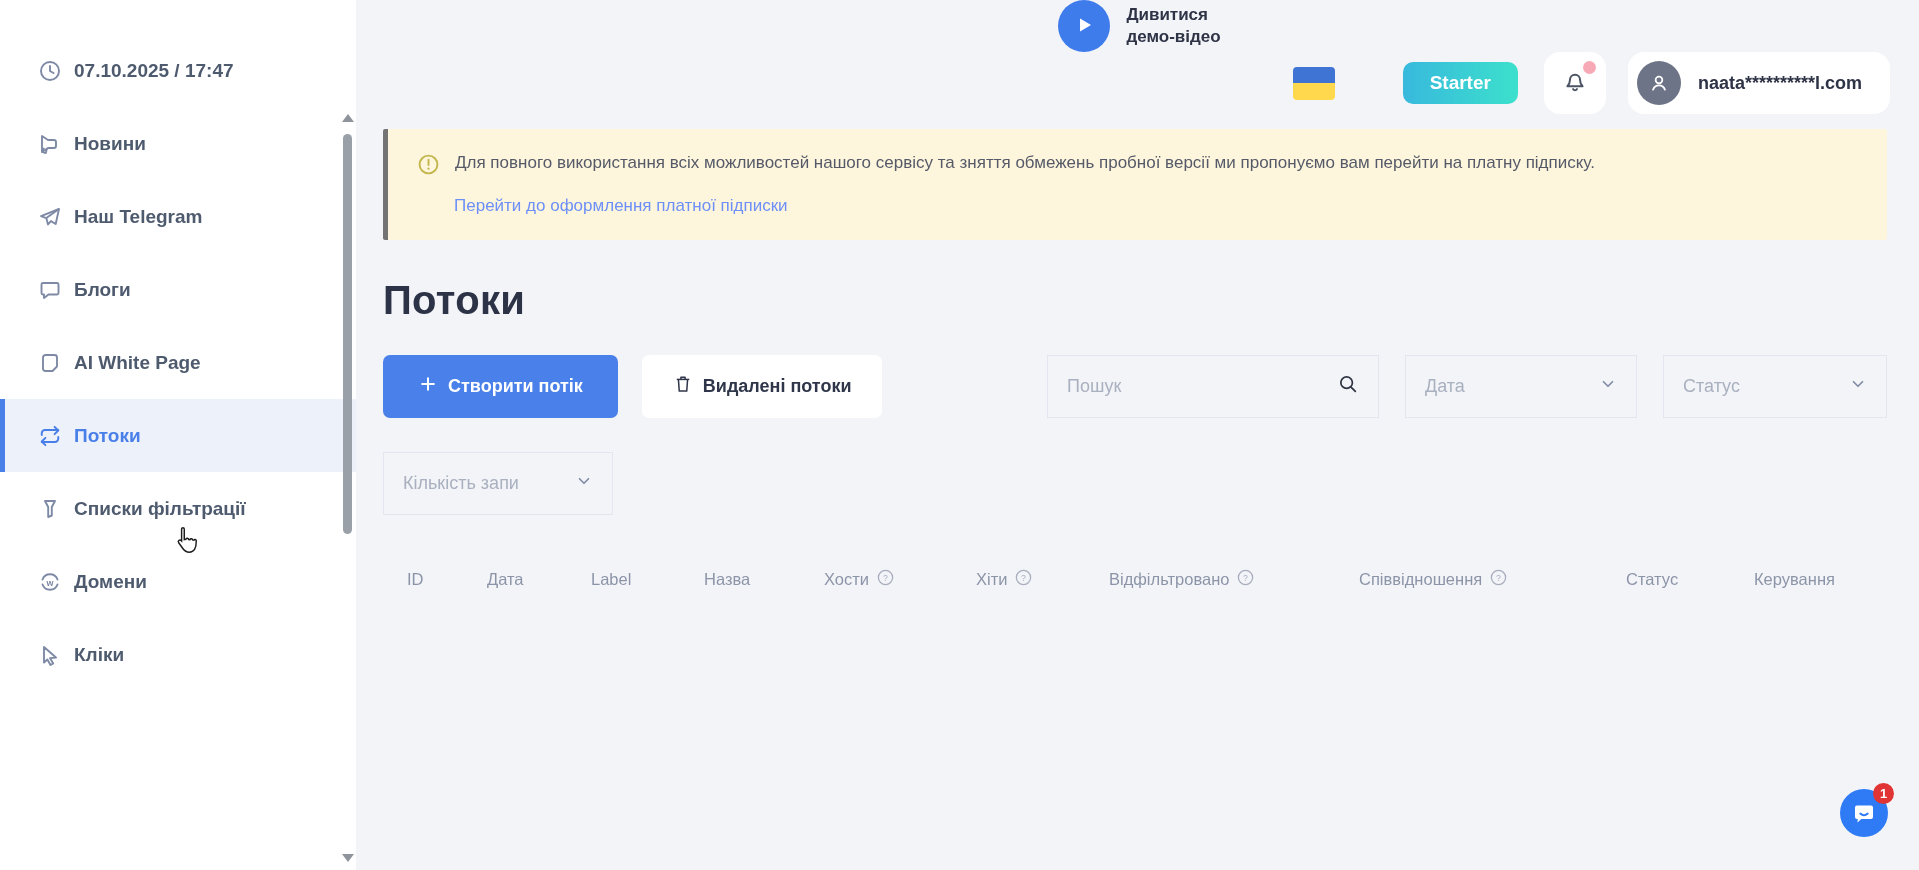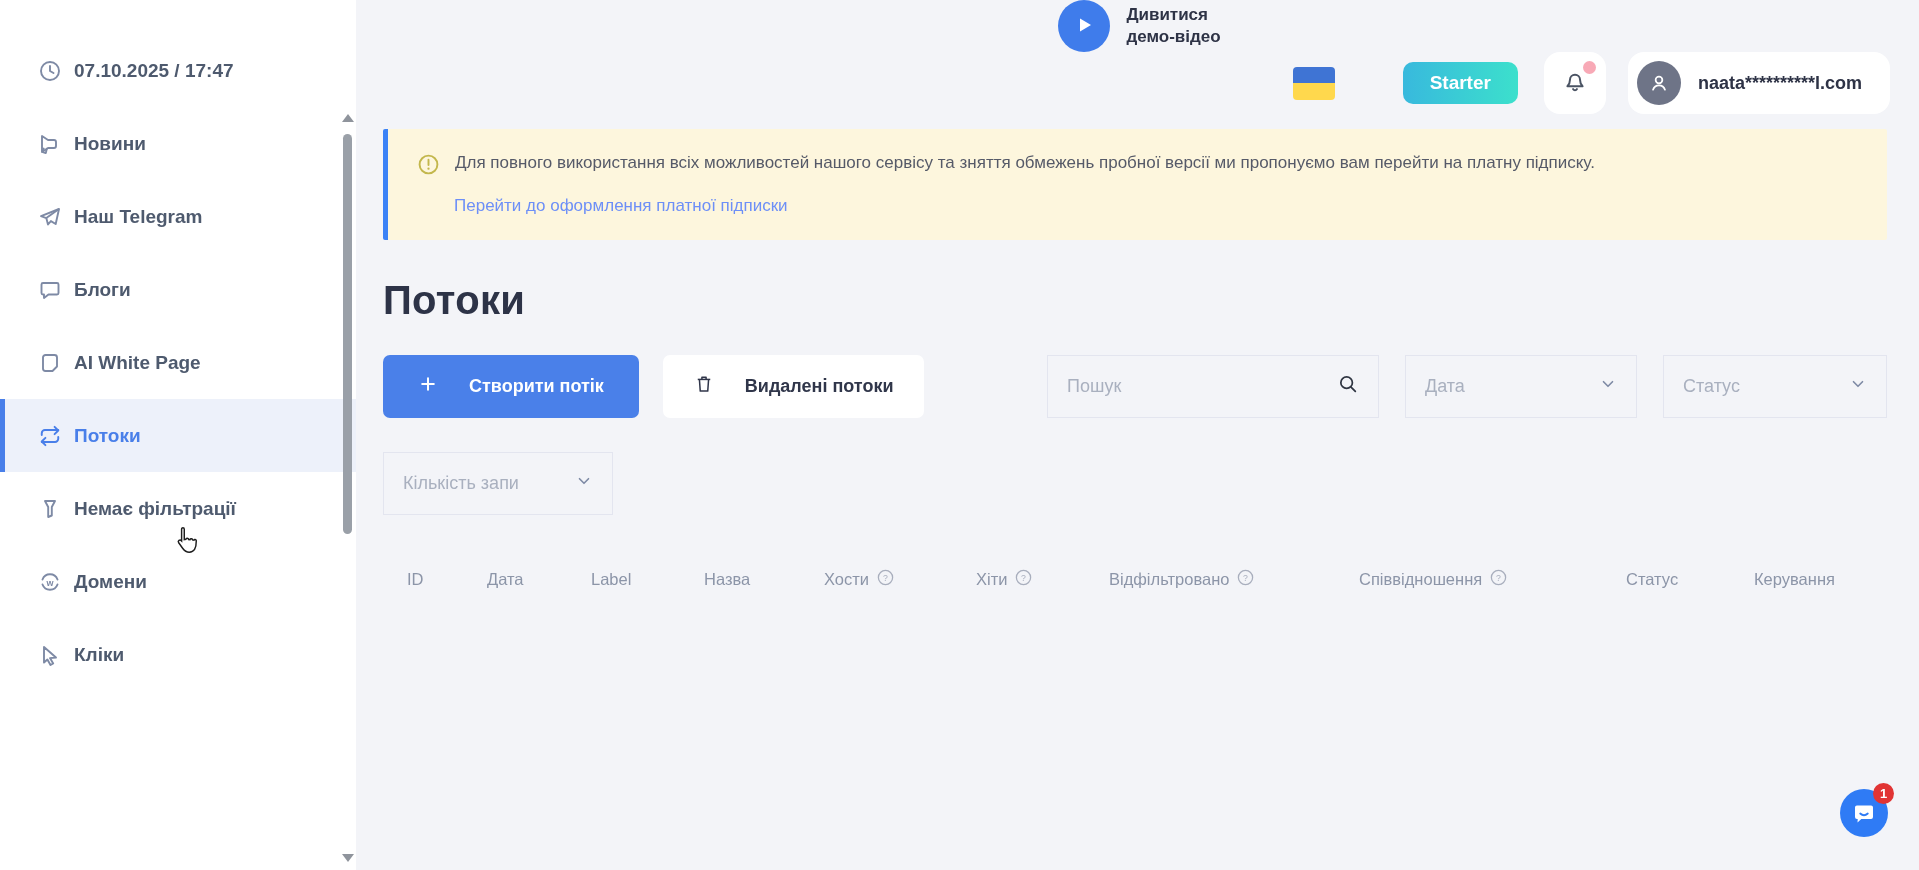--- a/index.html
+++ b/index.html
@@ -76,36 +76,36 @@
   .avatar {
     width:44px; height:44px; border-radius:50%; background:#6e7487;
     display:flex; align-items:center; justify-content:center; flex-shrink:0;
   }
   .user-email { margin-left:17px; font-size:18px; font-weight:700; color:#2e3346; }
 
   .content { padding:13px 32px 0 27px; flex:1; }
 
   
   .banner {
-    background:#fdf6dd; border-left:5px solid #3b82f6;
+    background:#fdf6dd; border-left:5px solid #737373;
     padding:22px 60px 24px 29px; border-radius:2px;
   }
   .banner-row { display:flex; gap:15px; }
   .banner-icon { flex-shrink:0; margin-top:2px; }
   .banner-text { font-size:17px; color:#565a68; line-height:1.45; }
   .banner-link {
     display:inline-block; margin:16px 0 0 37px;
     color:#6d8ff7; font-size:17px; text-decoration:none; cursor:pointer;
   }
 
   .page-title { margin-top:38px; font-size:40px; font-weight:800; color:#2d3347; letter-spacing:.3px; }
 
   
   .toolbar { margin-top:32px; display:flex; align-items:center; }
-  .btn { height:63px; border:none; border-radius:7px; display:flex; align-items:center; gap:31px; font-size:18px; font-weight:600; cursor:pointer; font-family:inherit; }
+  .btn { height:63px; border:none; border-radius:7px; display:flex; align-items:center; gap:10px; font-size:18px; font-weight:600; cursor:pointer; font-family:inherit; }
   .btn-primary { background:#4a80e9; color:#fff; padding:0 35px; }
   .btn-white { background:#fff; color:#30364a; padding:0 31px; margin-left:24px; }
 
   .filters { margin-left:auto; display:flex; align-items:center; gap:26px; }
   .field {
     height:63px; border:1px solid #e3e5ef; border-radius:0;
     display:flex; align-items:center; justify-content:space-between;
     padding:0 19px; color:#a9b0bf; font-size:18px; background:transparent; cursor:pointer;
   }
   .search-field { width:332px; cursor:text; }
@@ -208,21 +208,21 @@
             </svg>
         </span>
         <span>Потоки</span>
       </div>
       <div class="nav-item">
         <span class="nav-icon">
           <svg width="24" height="24" viewBox="0 0 24 24" fill="none" stroke="#7e8aa5" stroke-width="1.9" stroke-linejoin="round">
               <path d="M7 4h10l-3.2 6v8.5L10.2 20v-10L7 4z"></path>
             </svg>
         </span>
-        <span>Немає фільтрації</span>
+        <span>Списки фільтрації</span>
       </div>
       <div class="nav-item">
         <span class="nav-icon">
           <svg width="24" height="24" viewBox="0 0 24 24" fill="none" stroke="#7e8aa5" stroke-width="1.9" stroke-linecap="round">
               <path d="M4.5 9.5a8 8 0 0 1 15 0"></path>
               <path d="M4.5 14.5a8 8 0 0 0 15 0"></path>
               <text x="12" y="15.5" font-size="9" font-weight="bold" text-anchor="middle" fill="#7e8aa5" stroke="none">w</text>
             </svg>
         </span>
         <span>Домени</span>

